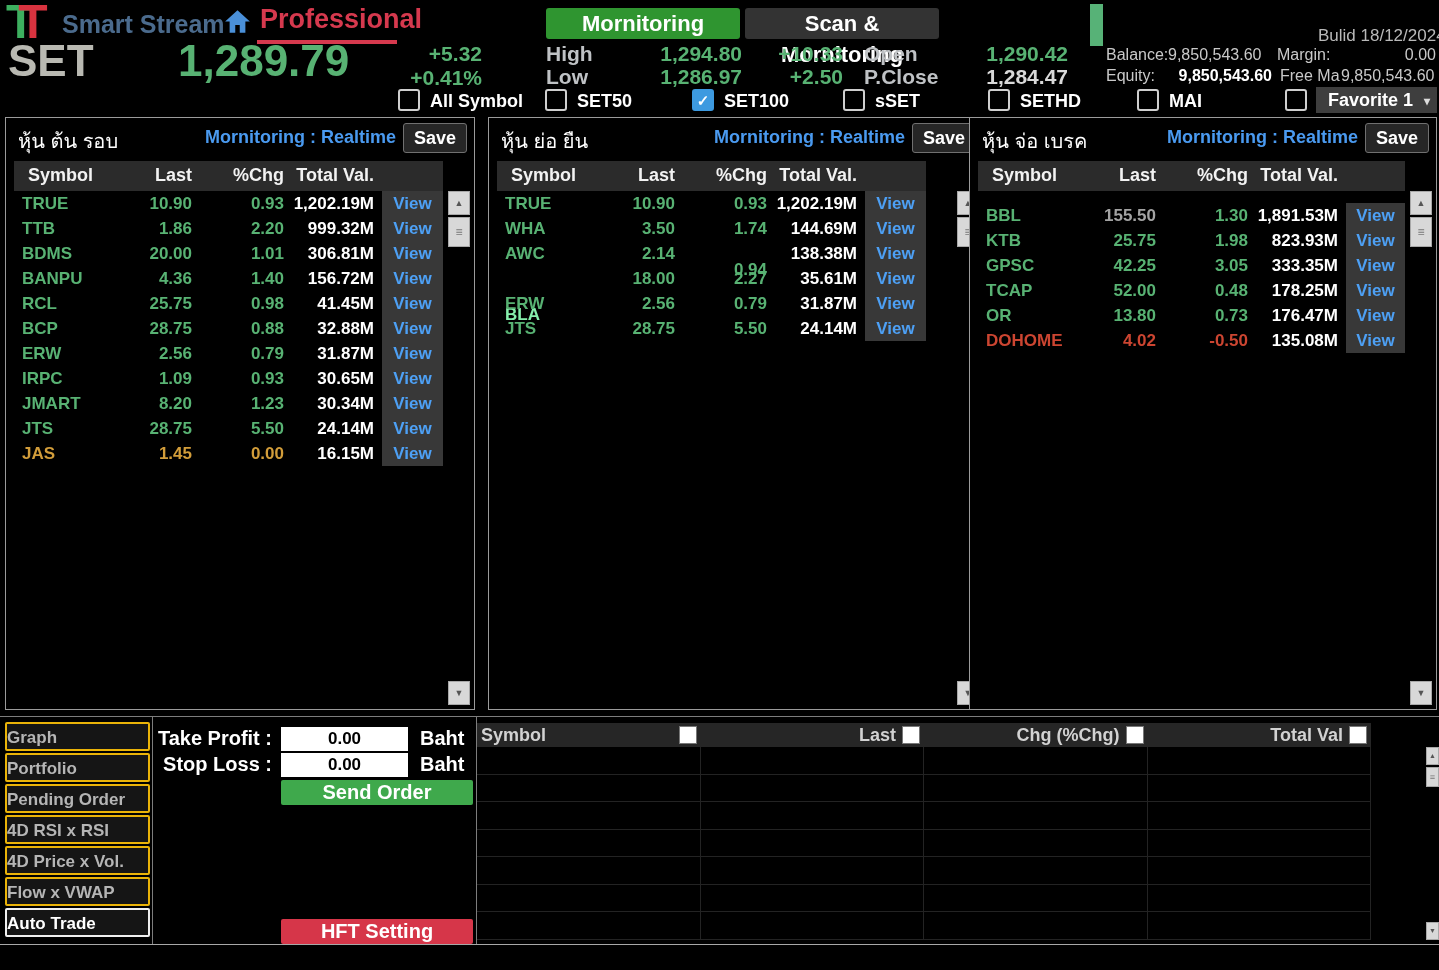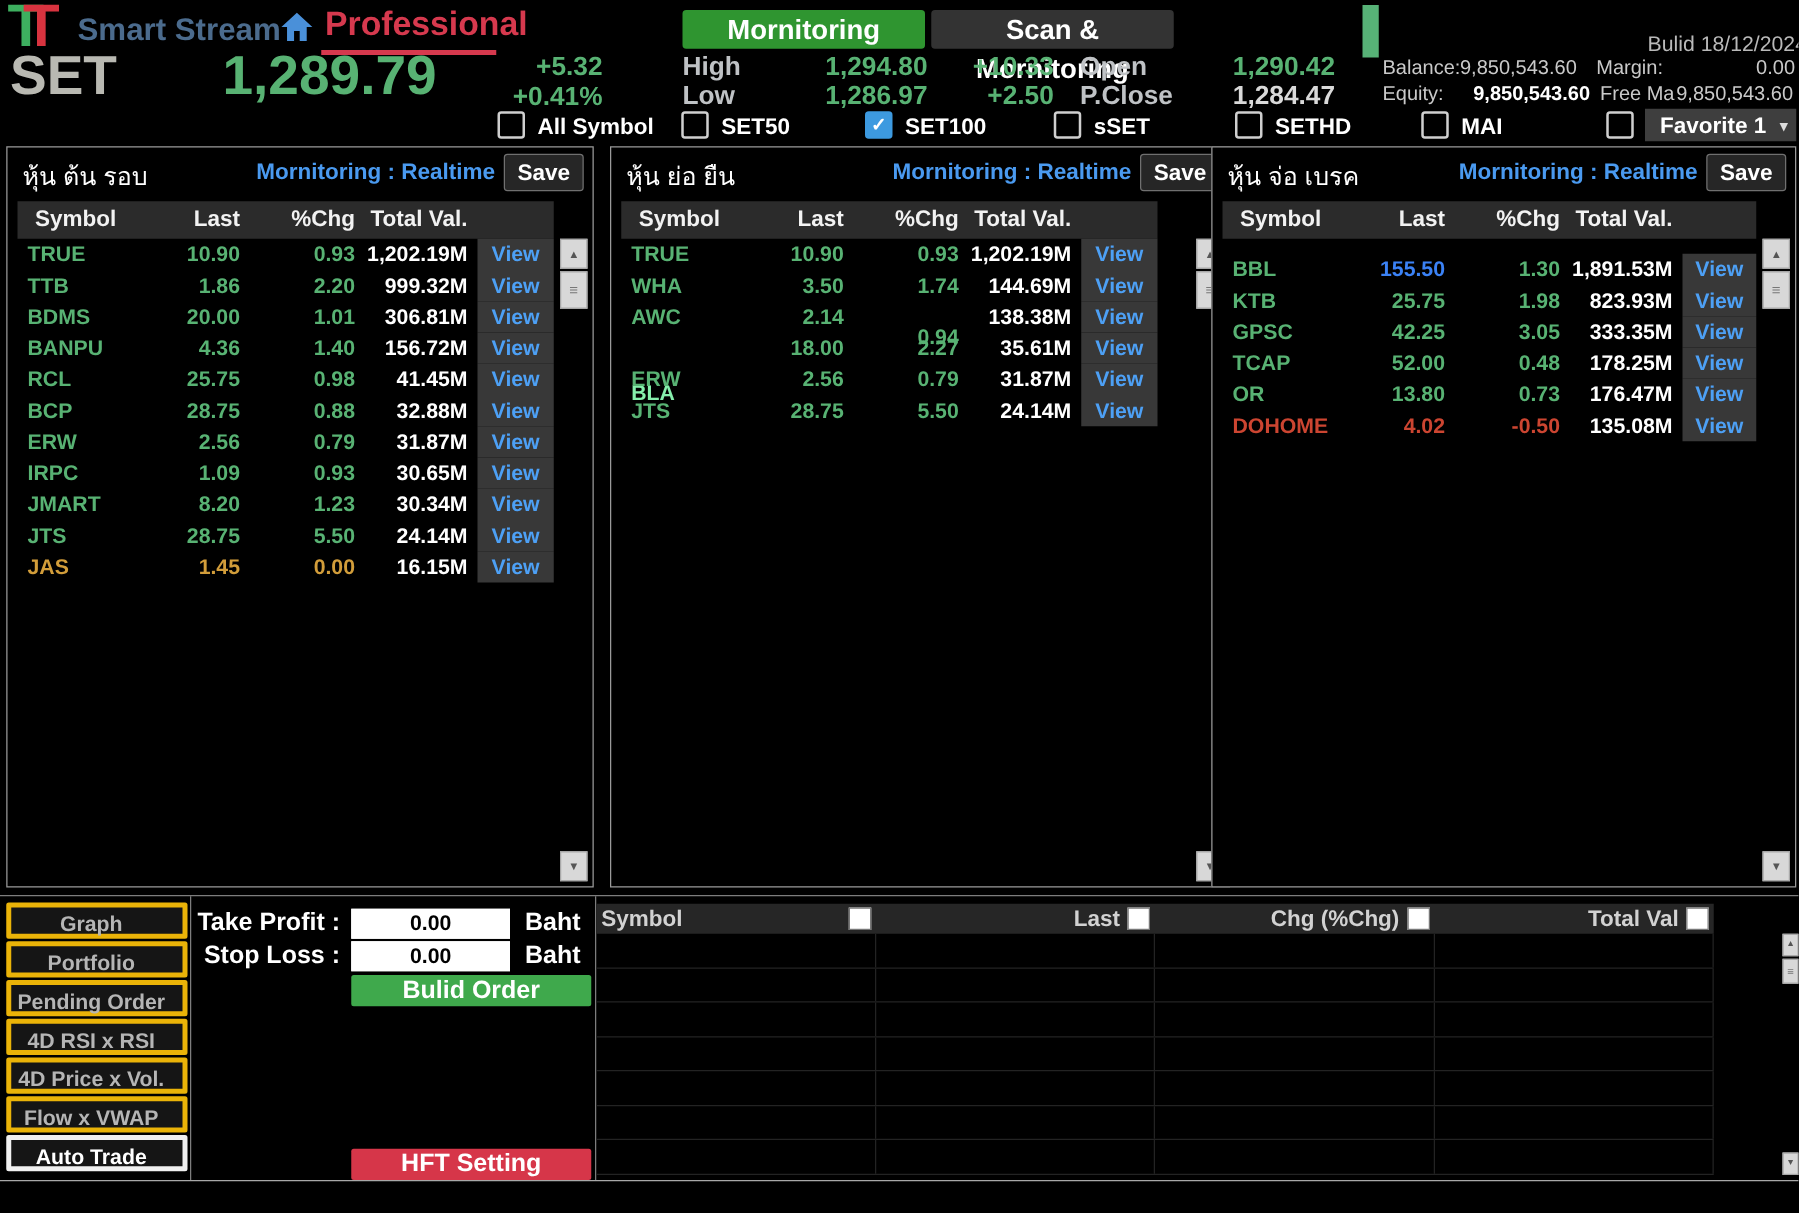--- a/index.html
+++ b/index.html
@@ -76,22 +76,22 @@
 .sb-btn{height:24px;background:#d8d8d8;border:1px solid #a8a8a8;color:#555;font-size:9px;line-height:22px;text-align:center}
 .sb-thumb{height:30px;background:#d8d8d8;border:1px solid #a8a8a8;margin-top:2px;color:#777;font-size:12px;line-height:28px;text-align:center}
 .sb-space{flex:1}
 
 
 .divider-h-top{position:absolute;left:0;top:716px;width:1439px;height:1px;background:#7d7d7d}
 .divider-h-bottom{position:absolute;left:0;top:944px;width:1439px;height:1px;background:#a8a8a8}
 .divider-v1{position:absolute;left:152px;top:717px;width:1px;height:227px;background:#7d7d7d}
 .divider-v2{position:absolute;left:476px;top:717px;width:1px;height:227px;background:#7d7d7d}
 #sidebar-tabs{position:absolute;left:5px;top:722px;width:145px}
-.side-tab{height:29px;line-height:27px;margin-bottom:2px;background:#151515;border:4px solid #eab308;border-radius:2px;
-  color:#b5b5b5;font-size:17px;font-weight:bold;text-align:center;padding-right:9px}
+.side-tab{height:29px;line-height:27px;margin-bottom:2px;background:#151515;border:2px solid #eab308;border-radius:2px;
+  color:#b5b5b5;font-size:17px;font-weight:bold;text-align:left;padding-right:9px}
 .side-tab.active{color:#fff;border-color:#f0f0f0}
 .tp-label{position:absolute;left:150px;top:727px;width:122px;text-align:right;font-size:20px;font-weight:bold;color:#fff}
 .sl-label{position:absolute;left:150px;top:753px;width:122px;text-align:right;font-size:20px;font-weight:bold;color:#fff}
 .trade-input{position:absolute;left:281px;width:127px;height:24px;background:#fff;color:#000;border:1px solid #fff;
   text-align:center;font-size:17px;font-weight:bold;font-family:"Liberation Sans",sans-serif}
 .tp-input{top:727px}.sl-input{top:753px}
 .baht{position:absolute;left:420px;font-size:20px;font-weight:bold;color:#fff}
 .tp-baht{top:727px}.sl-baht{top:753px}
 .send-order{position:absolute;left:281px;top:780px;width:192px;height:25px;background:#3fa94c;color:#fff;
   font-size:20px;font-weight:bold;text-align:center;line-height:25px;border-radius:2px}
@@ -169,21 +169,21 @@
       <div class="side-tab">Flow x VWAP</div>
       <div class="side-tab active">Auto Trade</div>
     </div>
 
   <div class="tp-label">Take Profit :</div>
   <input class="trade-input tp-input" value="0.00" style="">
   <div class="baht tp-baht">Baht</div>
   <div class="sl-label">Stop Loss :</div>
   <input class="trade-input sl-input" value="0.00" style="">
   <div class="baht sl-baht">Baht</div>
-  <div class="send-order">Bulid Order</div>
+  <div class="send-order">Send Order</div>
   <div class="hft">HFT Setting</div>
 
   <div id="watch-head">
       <div class="wh-cell first">
         <span>Symbol</span>
         <div class="wh-cb"></div>
       </div>
       <div class="wh-cell rest">
         <span>Last</span>
         <div class="wh-cb"></div>
@@ -422,21 +422,21 @@
       <div class="p-save">Save</div>
       <div class="t-head" style="width: 427px;">
         <span class="h-sym">Symbol</span>
         <span class="h-last">Last</span>
         <span class="h-chg">%Chg</span>
         <span class="h-val">Total Val.</span>
       </div>
       <div class="t-body" style="width: 427px; margin-top: 12px;">
         <div class="t-row">
           <span class="r-sym" style="color: rgb(88, 178, 115);">BBL</span>
-          <span class="r-last" style="color: #3b82f6;">155.50</span>
+          <span class="r-last" style="color: #a3a3a3;">155.50</span>
           <span class="r-chg" style="color: rgb(88, 178, 115);">1.30</span>
           <span class="r-val">1,891.53M</span>
           <div class="r-view">View</div>
         </div>
         <div class="t-row">
           <span class="r-sym" style="color: rgb(88, 178, 115);">KTB</span>
           <span class="r-last" style="color: rgb(88, 178, 115);">25.75</span>
           <span class="r-chg" style="color: rgb(88, 178, 115);">1.98</span>
           <span class="r-val">823.93M</span>
           <div class="r-view">View</div>

